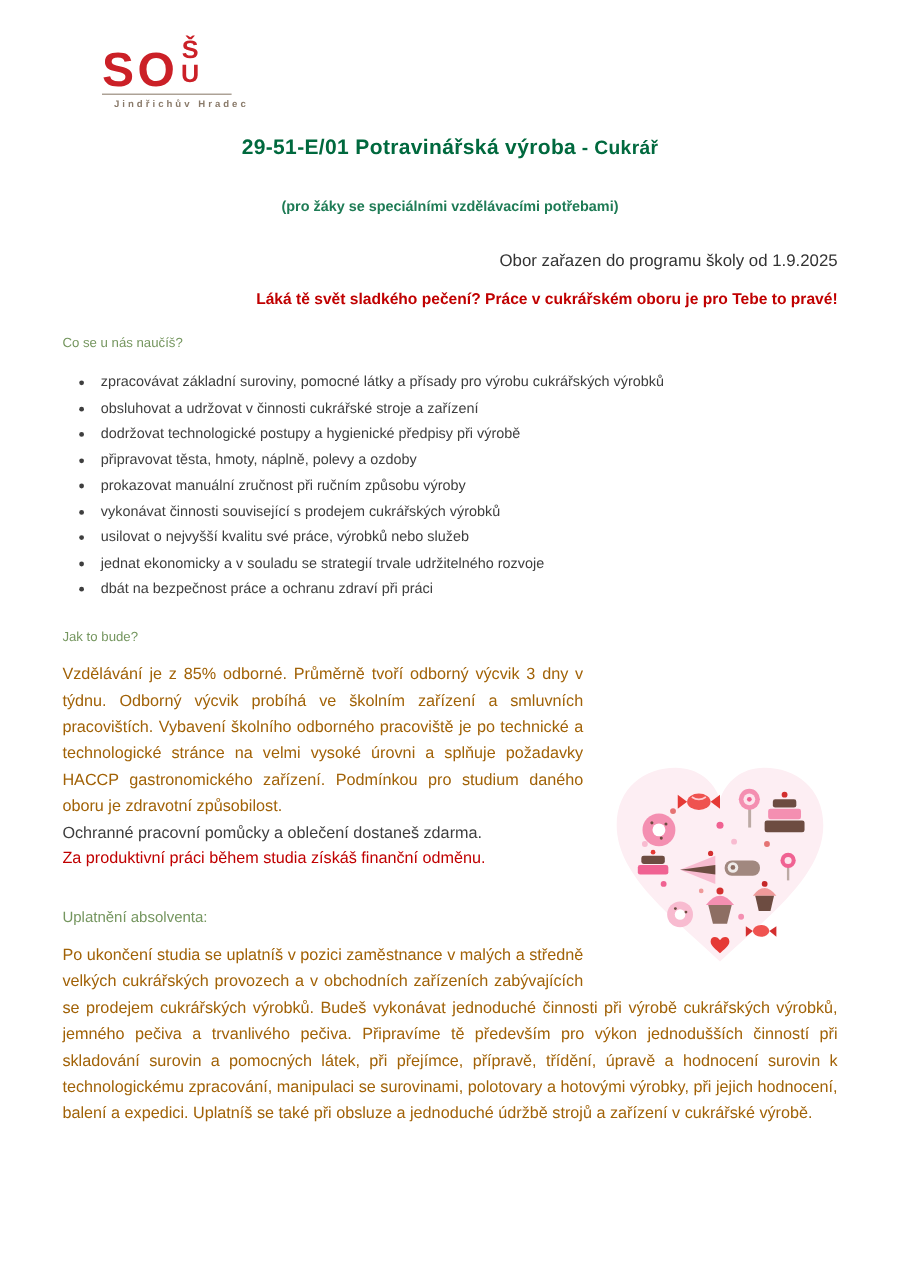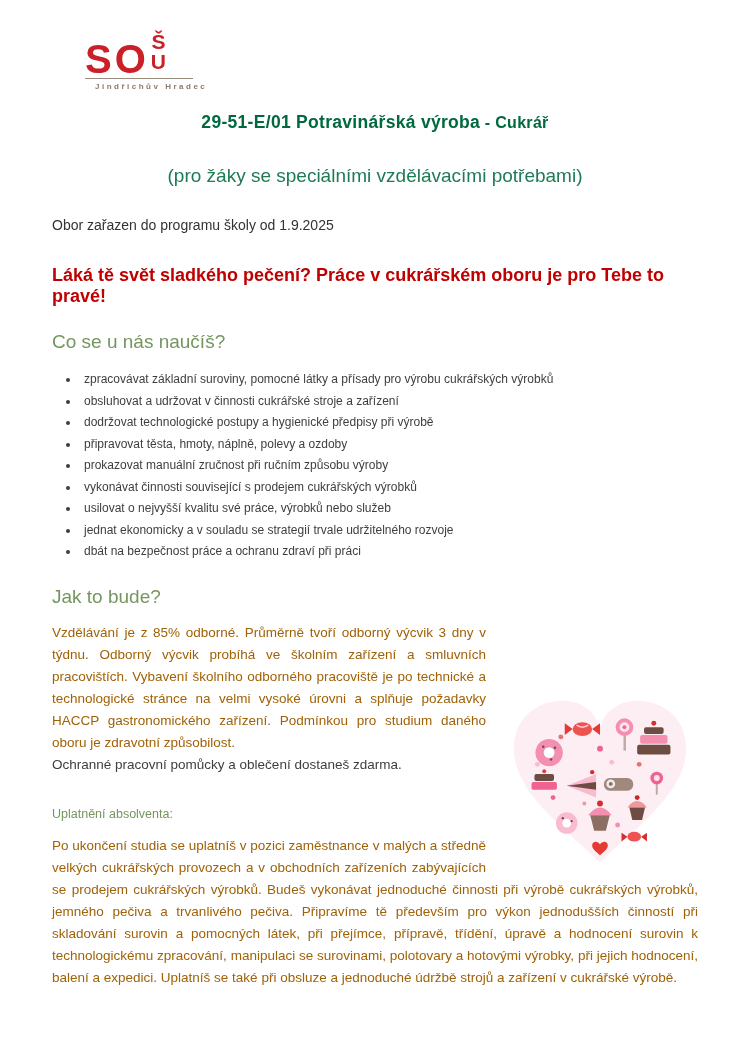--- a/index.html
+++ b/index.html
@@ -30,33 +30,33 @@
   }
   
   .content { padding: 0 52px; }
   .title {
     margin-top: 112px; text-align: center;
     font-size: 17.5px; font-weight: bold; color: #00693e; letter-spacing: 0.3px;
   }
   .title .suffix { font-size: 16px; }
   .subtitle {
     margin-top: 32px; text-align: center;
-    font-size: 19px; color: #1e7b55;
+    font-size: 12px; color: #1e7b55; font-weight: bold;
   }
   .program-line {
-    margin-top: 30px; text-align: left;
+    margin-top: 30px; text-align: right;
     font-size: 14px; color: #333333;
   }
   .tagline {
-    margin-top: 32px; text-align: left;
-    font-size: 18px; font-weight: 600; color: #c00000;
+    margin-top: 16px; text-align: right;
+    font-size: 13px; font-weight: 600; color: #c00000;
   }
   
   .green-heading {
-    font-size: 19px; color: #75965f; margin-top: 24px;
+    font-size: 11px; color: #75965f; margin-top: 24px;
   }
   .small-green-heading {
     font-size: 12.5px; color: #75965f; margin-top: 32px;
   }
   ul.learn-list {
     margin-top: 16px; padding-left: 28px;
     color: #3e3e3e; font-size: 12px; line-height: 21px;
   }
   ul.learn-list li { padding-left: 4px; margin-bottom: 0.5px; }
   .body-par {
@@ -206,19 +206,20 @@
           <polygon points="142,152 148,148 148,157" fill="#d32f2f"></polygon>
           <ellipse cx="135" cy="152" rx="7" ry="5" fill="#ef5350"></ellipse>
         </g>
       </svg>
 
       <div class="green-heading">Jak to bude?</div>
       <p class="body-par">Vzdělávání je z 85% odborné. Průměrně tvoří odborný výcvik 3 dny v týdnu. Odborný výcvik probíhá ve školním zařízení a smluvních pracovištích. Vybavení školního odborného pracoviště je po technické a technologické stránce na velmi vysoké úrovni a splňuje požadavky HACCP gastronomického zařízení. Podmínkou pro studium daného oboru je zdravotní způsobilost.</p>
 
       <div class="benefits-block">
         <div class="benefit-line c-dark">Ochranné pracovní pomůcky a oblečení dostaneš zdarma.</div>
+        <div class="benefit-line c-red">Za produktivní práci během studia získáš finanční odměnu.</div>
       </div>
 
       <div class="small-green-heading">Uplatnění absolventa:</div>
       <p class="body-par">Po ukončení studia se uplatníš v pozici zaměstnance v malých a středně velkých cukrářských provozech a v obchodních zařízeních zabývajících se prodejem cukrářských výrobků. Budeš vykonávat jednoduché činnosti při výrobě cukrářských výrobků, jemného pečiva a trvanlivého pečiva. Připravíme tě především pro výkon jednodušších činností při skladování surovin a pomocných látek, při přejímce, přípravě, třídění, úpravě a hodnocení surovin k technologickému zpracování, manipulaci se surovinami, polotovary a hotovými výrobky, při jejich hodnocení, balení a expedici. Uplatníš se také při obsluze a jednoduché údržbě strojů a zařízení v cukrářské výrobě.</p>
     </div>
   </div>
 </div>
 
 </body></html>

